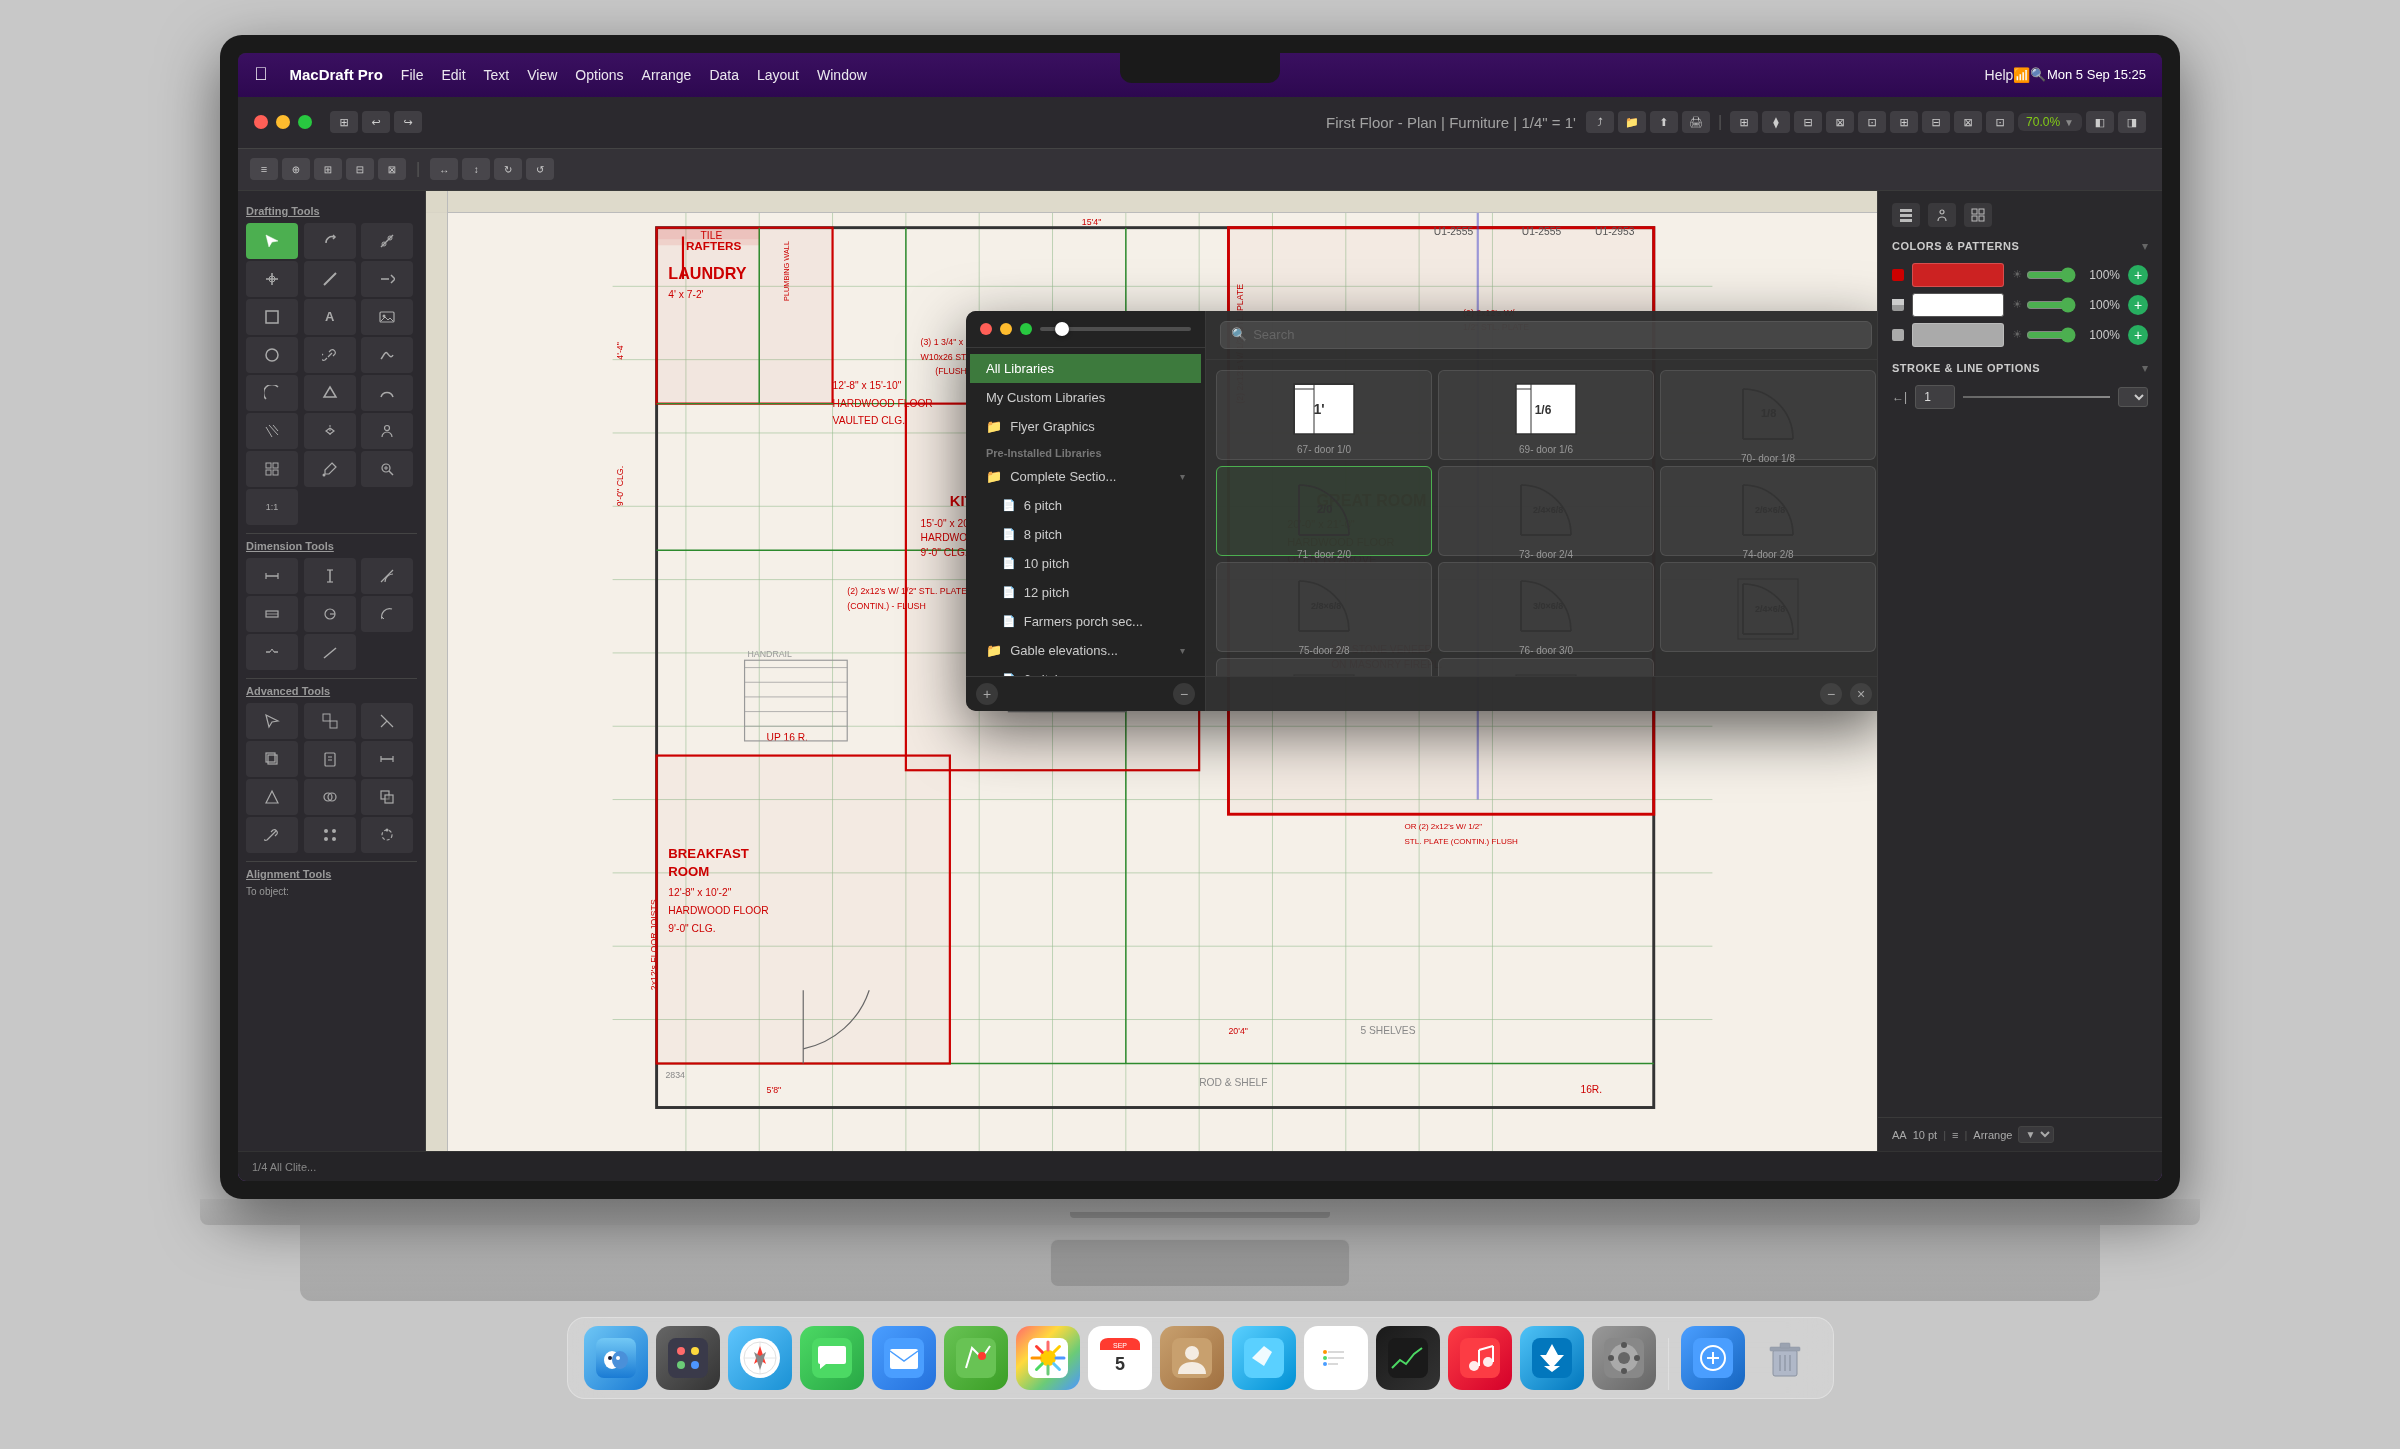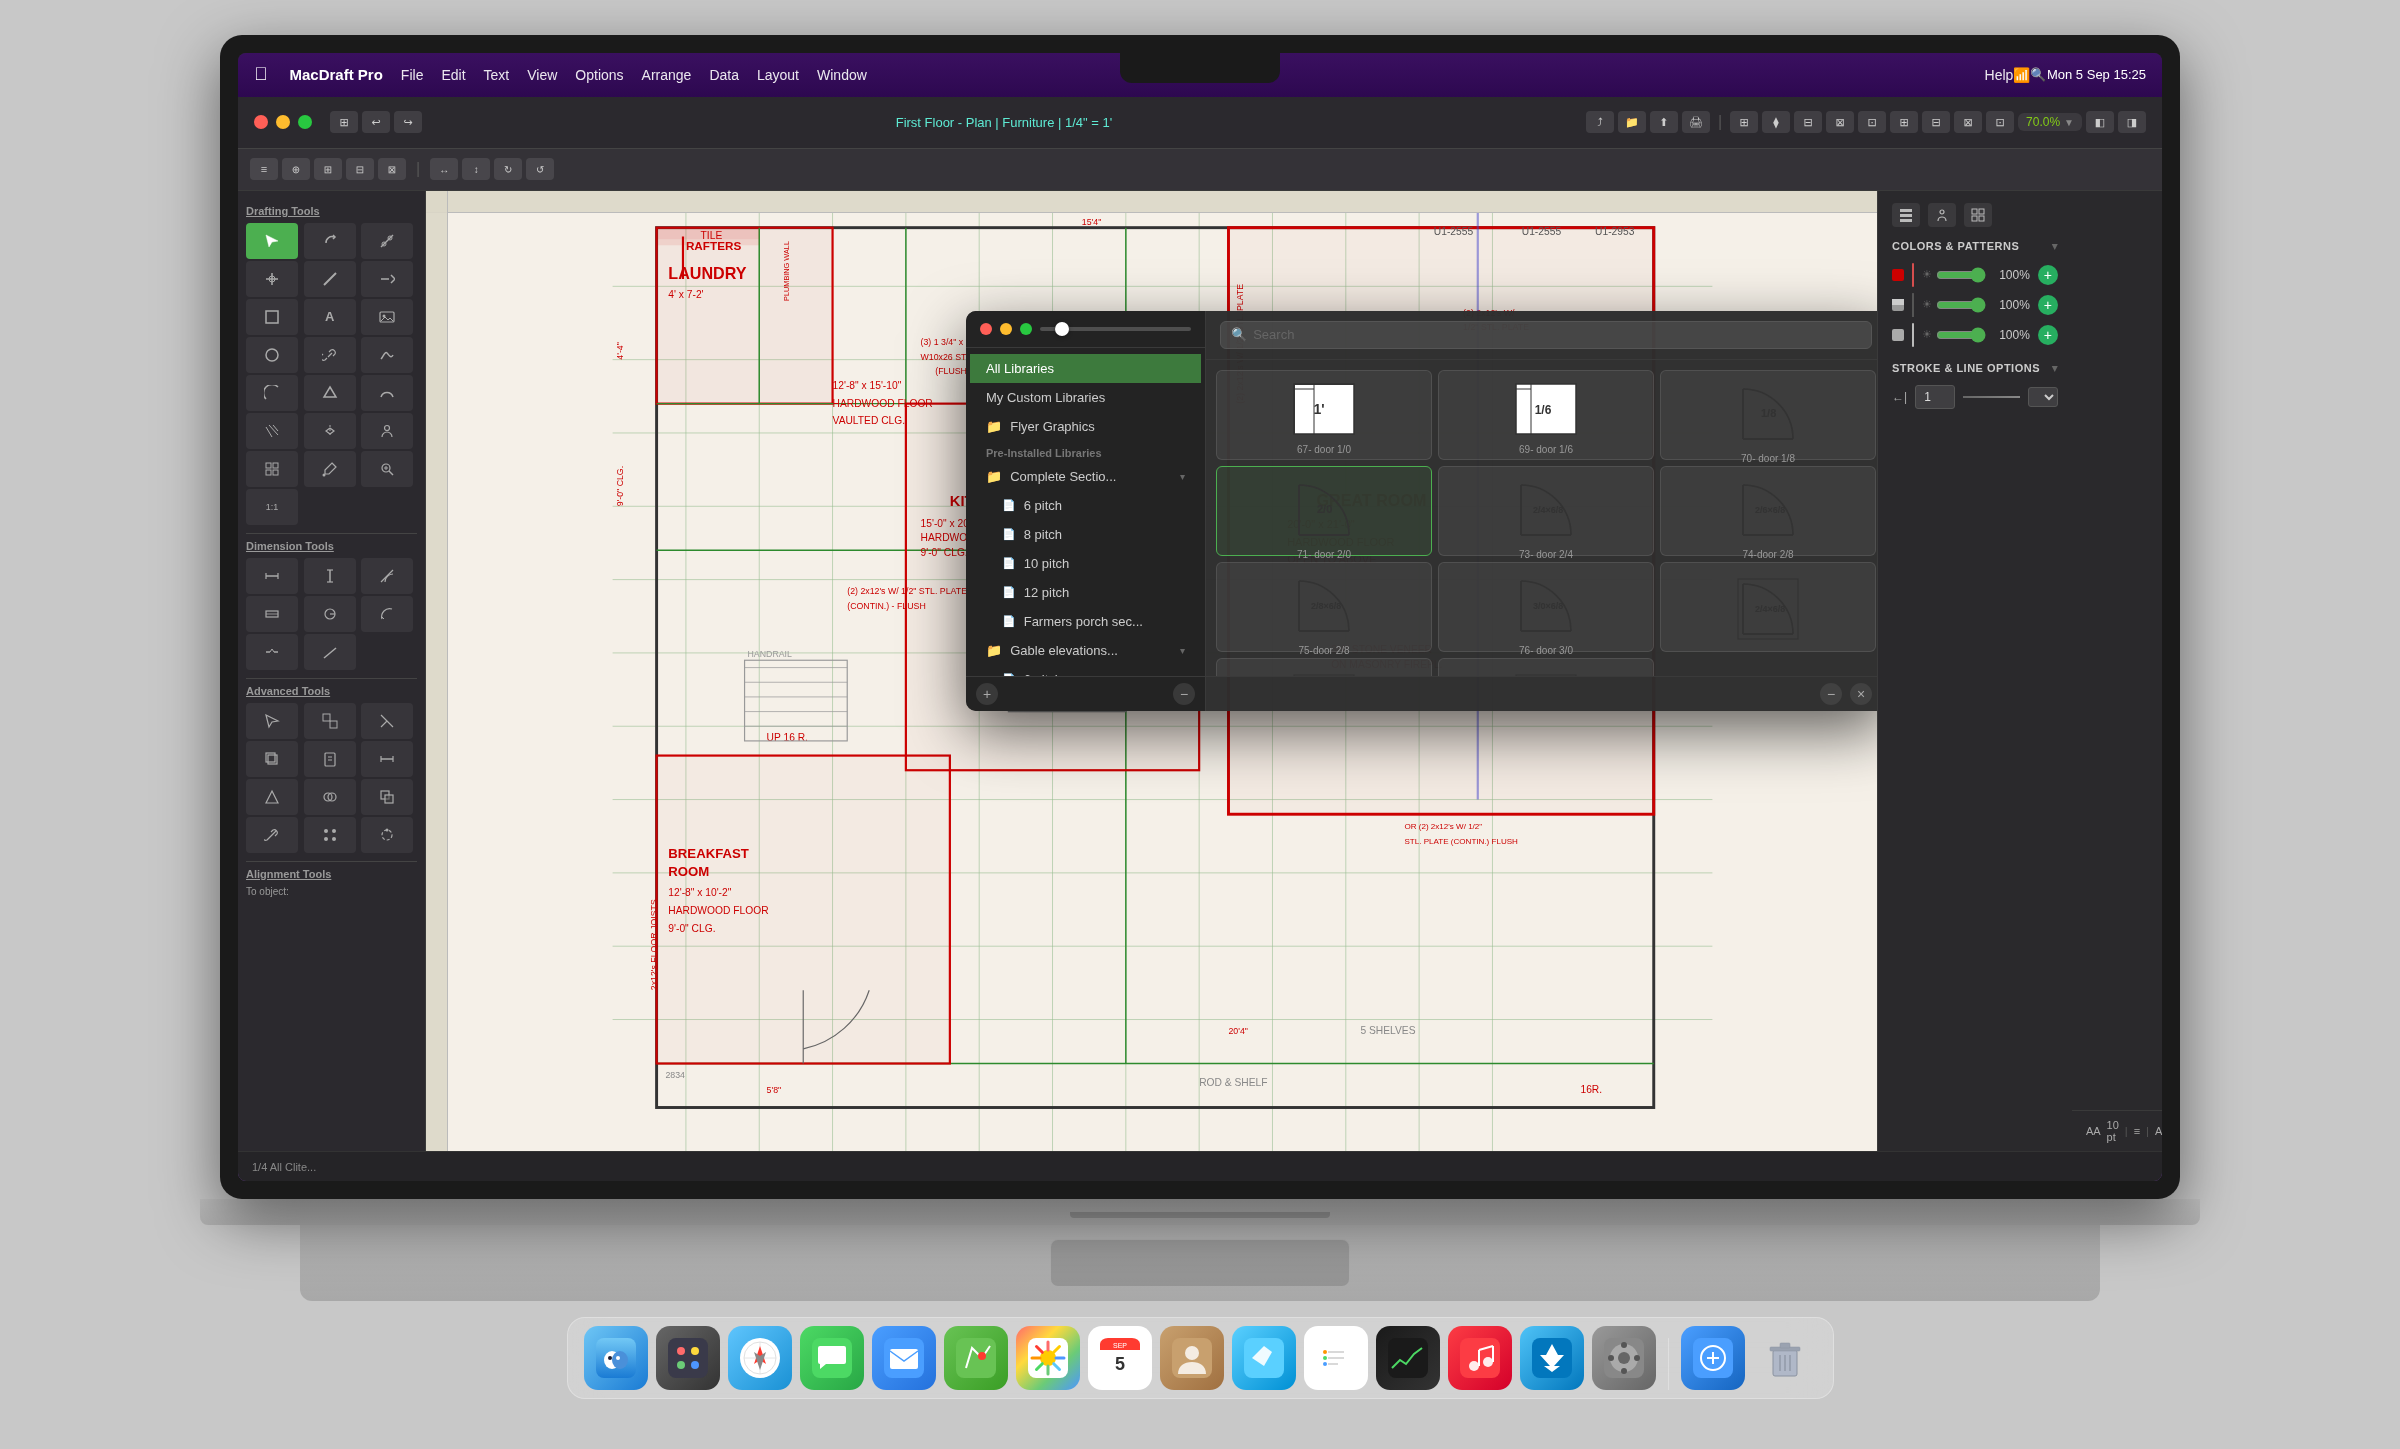--- a/index.html
+++ b/index.html
@@ -150,23 +150,23 @@
       display: flex;
       align-items: center;
       justify-content: center;
       color: #ccc;
       font-size: 11px;
       cursor: pointer;
     }
 
     .titlebar-title {
       flex: 1;
-      text-align: center;
-      color: #5eead4;
-      font-size: 13px;
+      text-align: right;
+      color: #a3a3a3;
+      font-size: 15px;
       font-weight: 500;
     }
 
     .toolbar-icons {
       display: flex;
       align-items: center;
       gap: 4px;
     }
 
     
@@ -283,21 +283,21 @@
       right: 0;
       bottom: 0;
     }
 
     
     .right-panel {
       width: 285px;
       background: rgba(40,40,40,0.97);
       flex-shrink: 0;
       display: flex;
-      flex-direction: row;
+      flex-direction: column;
       border-left: 1px solid #3a3a3a;
     }
 
     .right-panel-top {
       padding: 12px 14px;
     }
 
     .panel-toolbar {
       display: flex;
       align-items: center;

